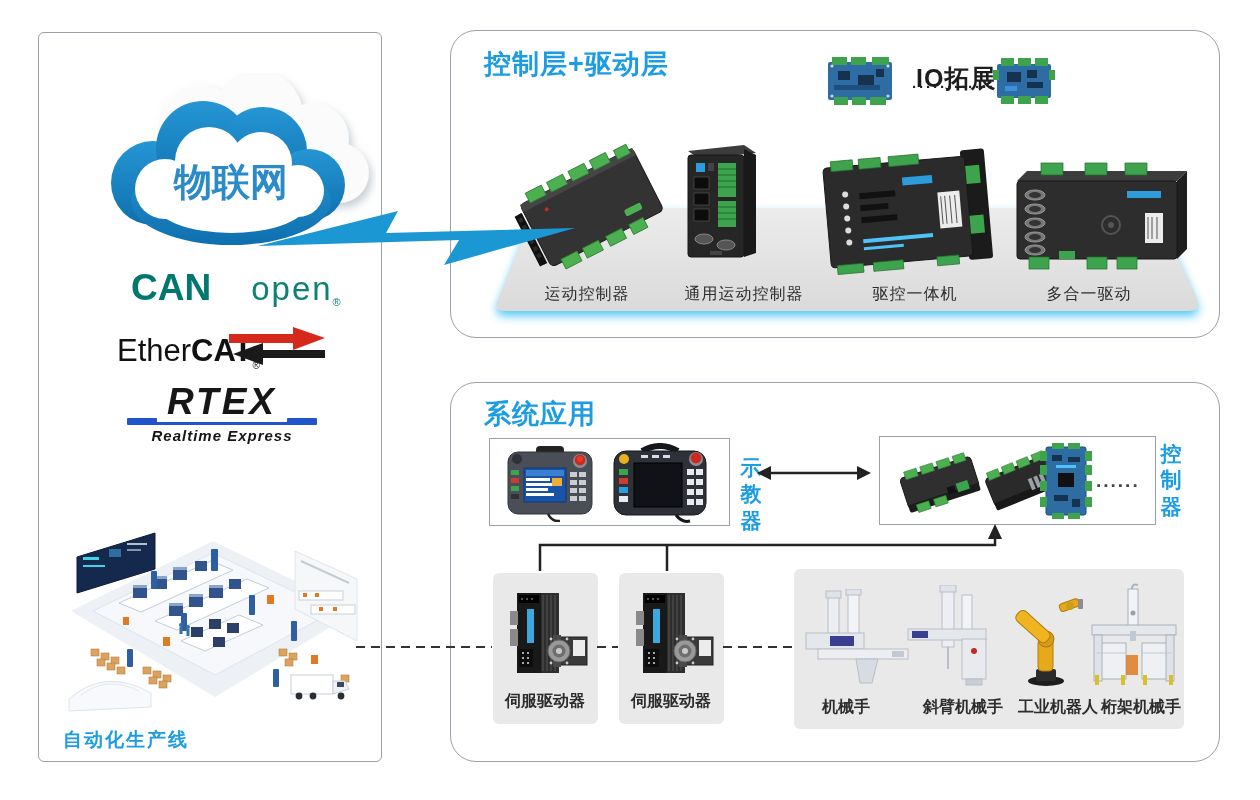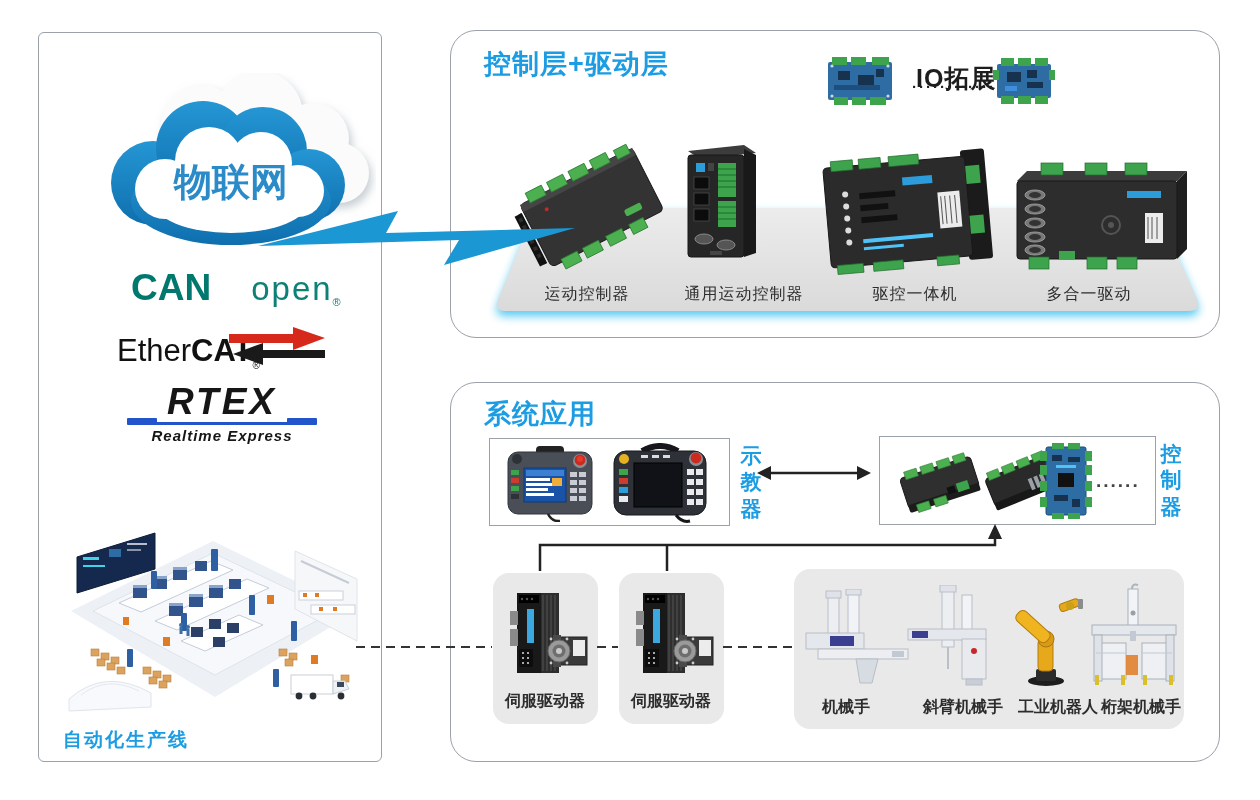--- a/index.html
+++ b/index.html
@@ -10,21 +10,21 @@
   .panel{position:absolute;background:#fff;border:1.6px solid #9aa1a9;border-radius:26px;}
   #left-panel{left:38px;top:32px;width:342px;height:728px;border-radius:6px;}
   #control-panel{left:450px;top:30px;width:768px;height:306px;}
   #system-panel{left:450px;top:382px;width:768px;height:378px;}
   .panel-title{position:absolute;font-size:27px;font-weight:bold;color:#1b9ce3;letter-spacing:1px;white-space:nowrap;}
   .abs{position:absolute;}
   .prod-label{position:absolute;font-size:16px;font-weight:normal;color:#2d2d2d;transform:translateX(-50%);white-space:nowrap;letter-spacing:1px;}
   .box-label{position:absolute;font-size:16px;font-weight:bold;color:#2d2d2d;transform:translateX(-50%);white-space:nowrap;}
   .vlabel{position:absolute;width:24px;font-size:21px;font-weight:bold;color:#1b9ce3;line-height:1.25;text-align:center;word-break:break-all;}
   .white-box{position:absolute;background:#fff;border:1.5px solid #9aa1a9;}
-  .gray-box{position:absolute;background:#e9e9e9;border-radius:16px;}
+  .gray-box{position:absolute;background:#e9e9e9;border-radius:6px;}
   
   #canopen{position:absolute;left:92px;top:234px;white-space:nowrap;}
   #canopen .can{font-size:37px;font-weight:900;color:#00786e;letter-spacing:0;}
   #canopen .open{font-size:33px;font-weight:400;color:#0e8177;letter-spacing:2px;margin-left:40px;}
   #canopen .reg{font-size:11px;color:#0e8177;vertical-align:-6px;}
   #ethercat{position:absolute;left:78px;top:300px;white-space:nowrap;}
   #ethercat .ether{font-size:31px;font-weight:400;color:#111;}
   #ethercat .cat{font-size:31px;font-weight:900;color:#111;}
   #ethercat .reg{font-size:10px;color:#111;vertical-align:-8px;}
   #rtex{position:absolute;left:88px;top:348px;width:190px;text-align:center;}
@@ -489,21 +489,21 @@
           <rect x="79" y="36" width="7" height="6"></rect>
           <rect x="88" y="36" width="7" height="6"></rect>
           <rect x="79" y="46" width="7" height="6"></rect>
           <rect x="88" y="46" width="7" height="6"></rect>
           <rect x="79" y="56" width="7" height="6"></rect>
           <rect x="88" y="56" width="7" height="6"></rect>
         </g>
       <path d="M68,72 q6,8 14,6" fill="none" stroke="#15171c" stroke-width="3"></path>
     </svg>
   </div>
-  <div class="vlabel" style="left:288px;top:60px;">示教器</div>
+  <div class="vlabel" style="left:288px;top:72px;">示教器</div>
 
   <div class="white-box" style="left:428px;top:53px;width:275px;height:87px;">
     <svg class="abs" style="left:8px;top:8px;" width="100" height="72" viewBox="0 0 100 72">
       <g transform="rotate(-18 50 36)">
         <rect x="14" y="22" width="74" height="32" rx="4" fill="#2f2f2f" stroke="#1a1a1a"></rect>
         <rect x="14" y="50" width="74" height="8" rx="2" fill="#1c1c1c"></rect>
         <g fill="#4caf50" stroke="#2c7d33" stroke-width="0.6">
           <rect x="20" y="17" width="13" height="8"></rect>
             <rect x="37" y="17" width="13" height="8"></rect>
             <rect x="54" y="17" width="13" height="8"></rect>

